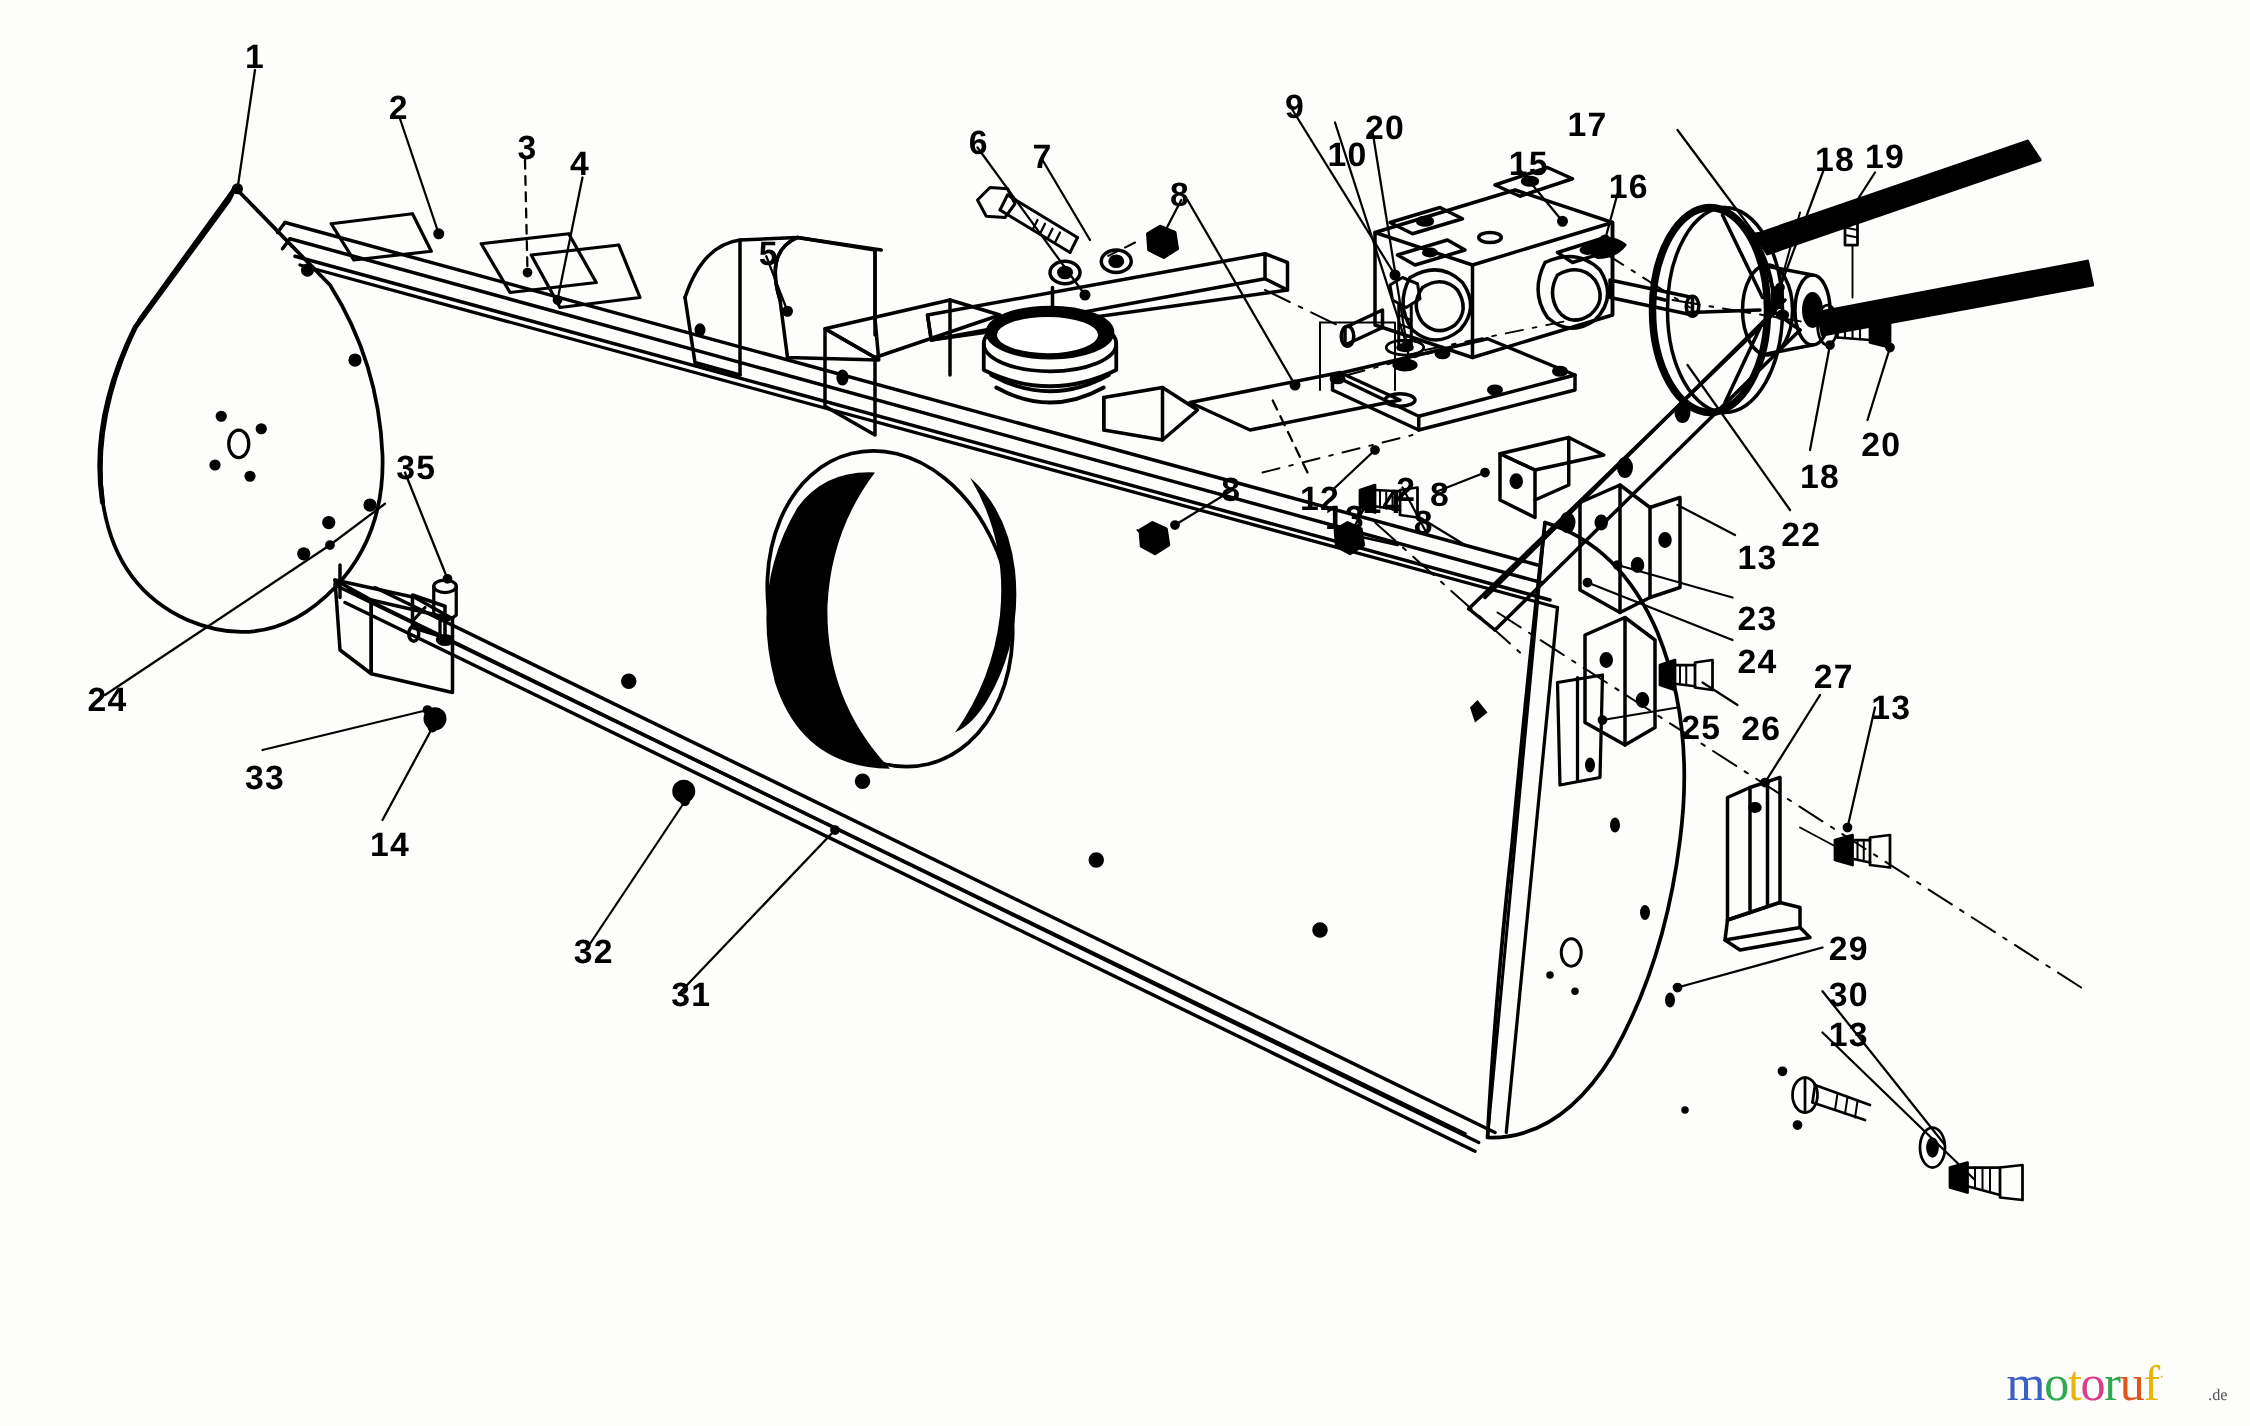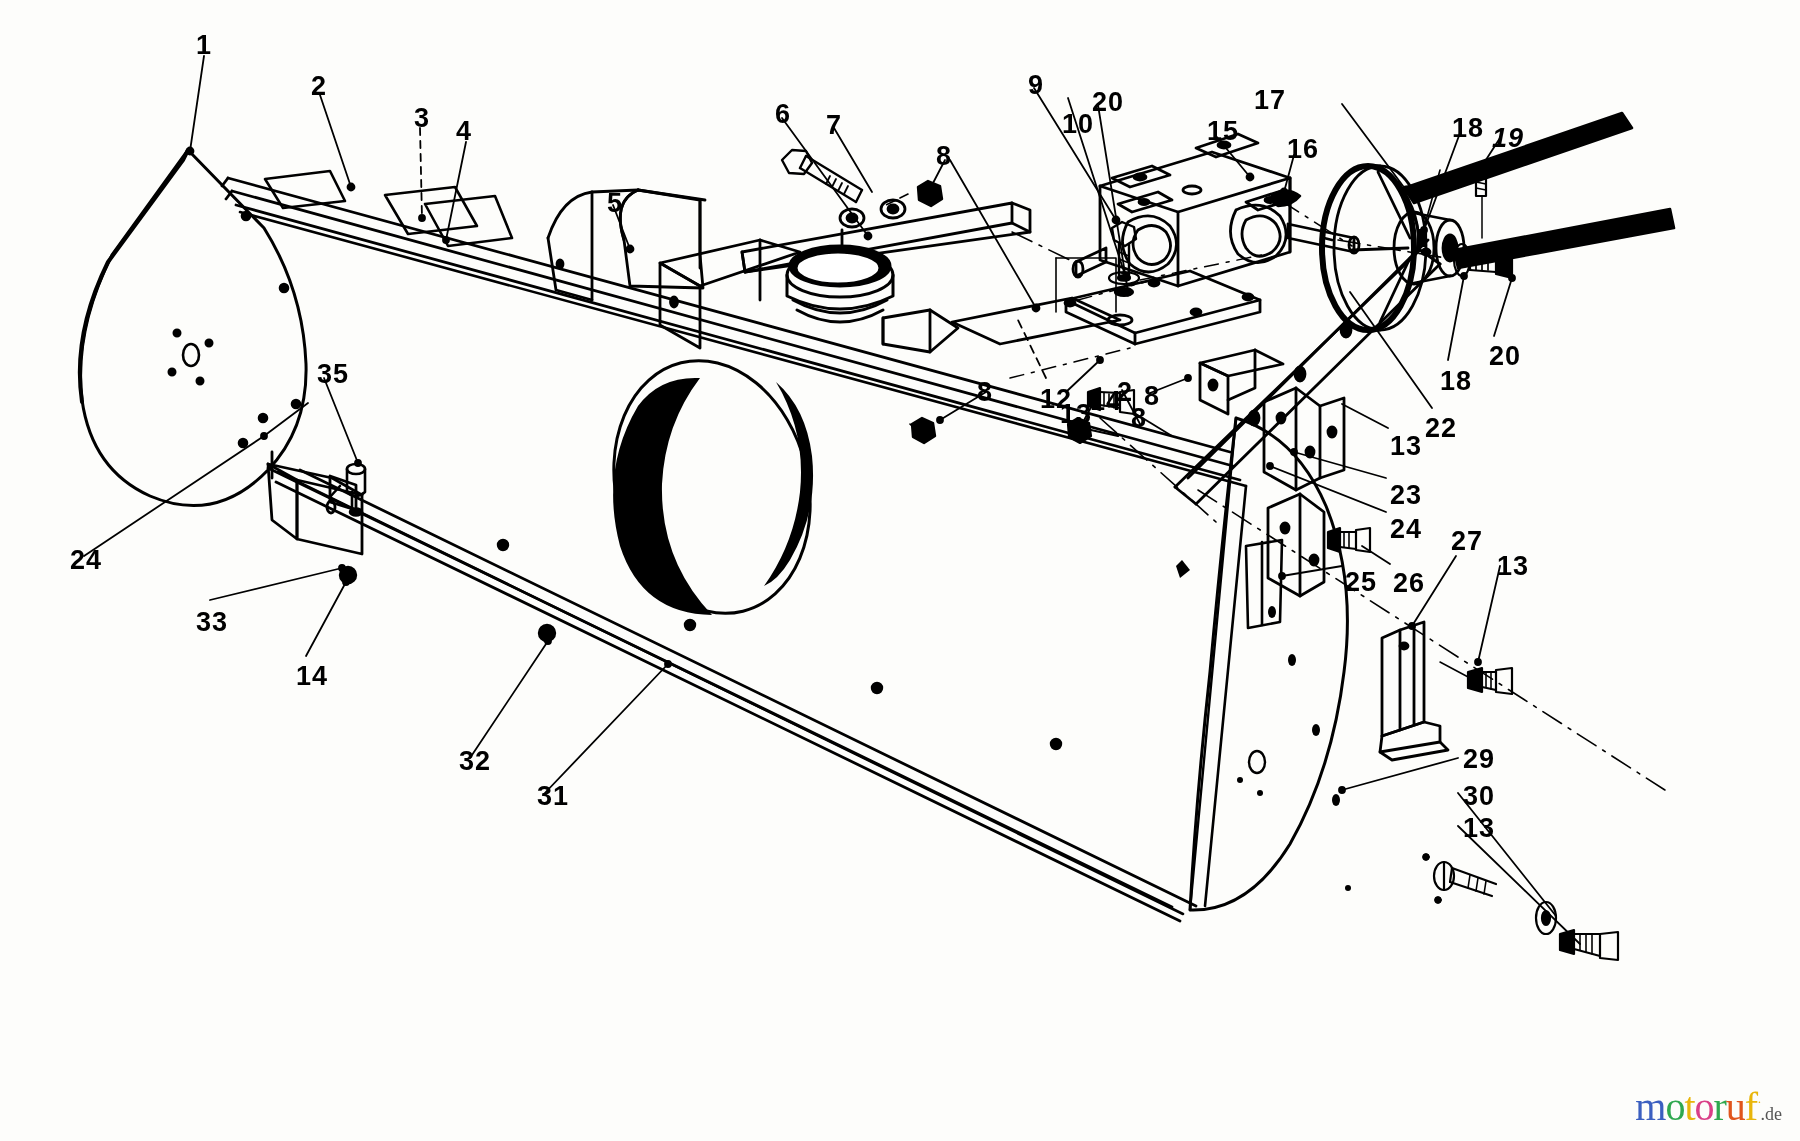--- a/index.html
+++ b/index.html
@@ -5,21 +5,21 @@
   html,body{margin:0;padding:0;background:#fff;}
   body{font-family:"Liberation Sans",sans-serif;}
   #stage{position:relative;width:1800px;height:1141px;background:#fdfdfb;overflow:hidden;}
   #art{position:absolute;left:0;top:0;width:1800px;height:1141px;}
   .callout{position:absolute;font-family:"Liberation Sans",sans-serif;font-weight:bold;
            font-size:27px;color:#000;letter-spacing:1px;line-height:1;white-space:nowrap;
            -webkit-user-select:none;user-select:none;}
   #wm{position:absolute;right:18px;bottom:14px;font-family:"Liberation Serif",serif;
       font-size:40px;letter-spacing:-1px;line-height:1;white-space:nowrap;}
   #wm .l{display:inline-block;}
-  #wm .de{font-size:18px;color:#555;letter-spacing:0;}
+  #wm .de{font-size:13px;color:#555;letter-spacing:0;margin-left:36px;}
   #wm .dot{font-size:13px;vertical-align:super;}
 </style>
 </head>
 <body>
 
 <div id="stage">
 
   <svg id="art" viewBox="0 0 1800 1141" xmlns="http://www.w3.org/2000/svg">
     <g fill="none" stroke="#000" stroke-linecap="round" stroke-linejoin="round">
 
@@ -545,21 +545,21 @@
   <div class="callout" style="left:775px;top:101px;">6</div>
   <div class="callout" style="left:826px;top:112px;">7</div>
   <div class="callout" style="left:936px;top:143px;">8</div>
   <div class="callout" style="left:1028px;top:72px;">9</div>
   <div class="callout" style="left:1062px;top:81px;margin-top:30px;">10</div>
   <div class="callout" style="left:1092px;top:89px;">20</div>
   <div class="callout" style="left:1207px;top:118px;">15</div>
   <div class="callout" style="left:1287px;top:136px;text-align:center;">16</div>
   <div class="callout" style="left:1254px;top:87px;">17</div>
   <div class="callout" style="left:1452px;top:115px;">18</div>
-  <div class="callout" style="left:1492px;top:125px;font-style:italic;">19</div>
+  <div class="callout" style="left:1492px;top:112px;">19</div>
   <div class="callout" style="left:1489px;top:343px;">20</div>
   <div class="callout" style="left:1440px;top:368px;">18</div>
   <div class="callout" style="left:1425px;top:415px;">22</div>
   <div class="callout" style="left:977px;top:379px;">8</div>
   <div class="callout" style="left:1040px;top:386px;">12</div>
   <div class="callout" style="left:1060px;top:401px;">13</div>
   <div class="callout" style="left:1090px;top:388px;">14</div>
   <div class="callout" style="left:1117px;top:379px;">2</div>
   <div class="callout" style="left:1144px;top:383px;">8</div>
   <div class="callout" style="left:1131px;top:405px;">8</div>

